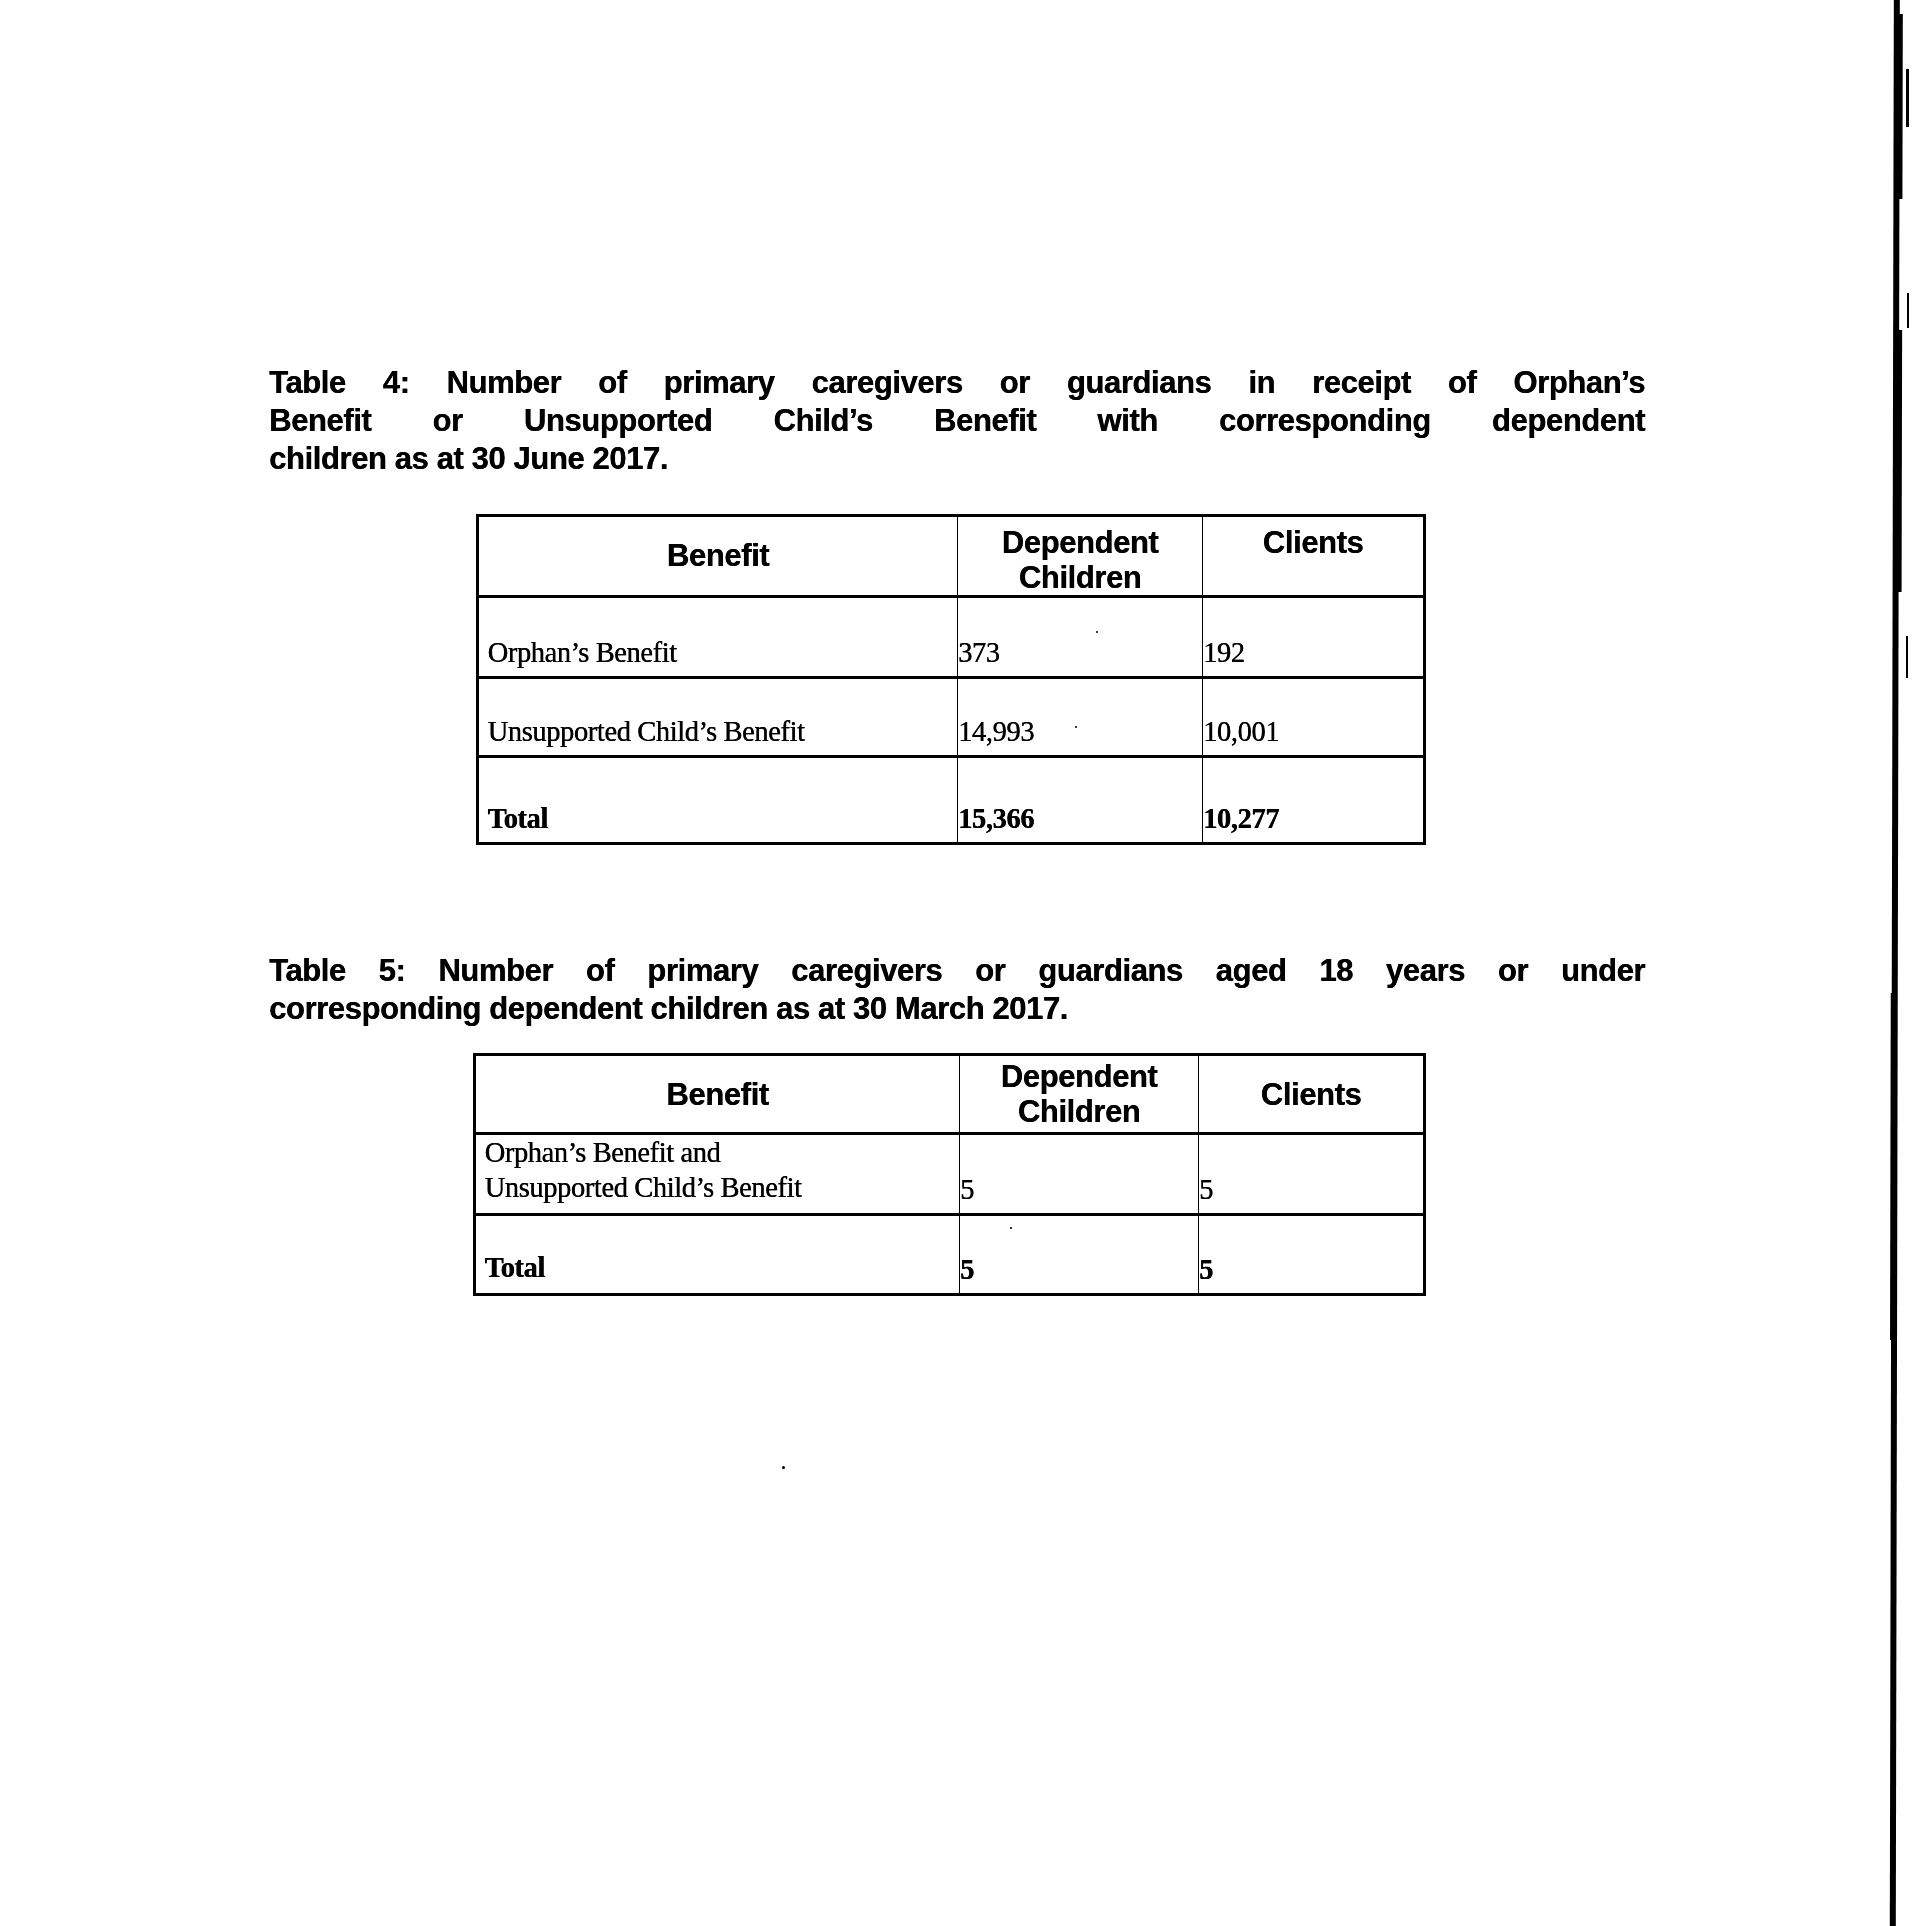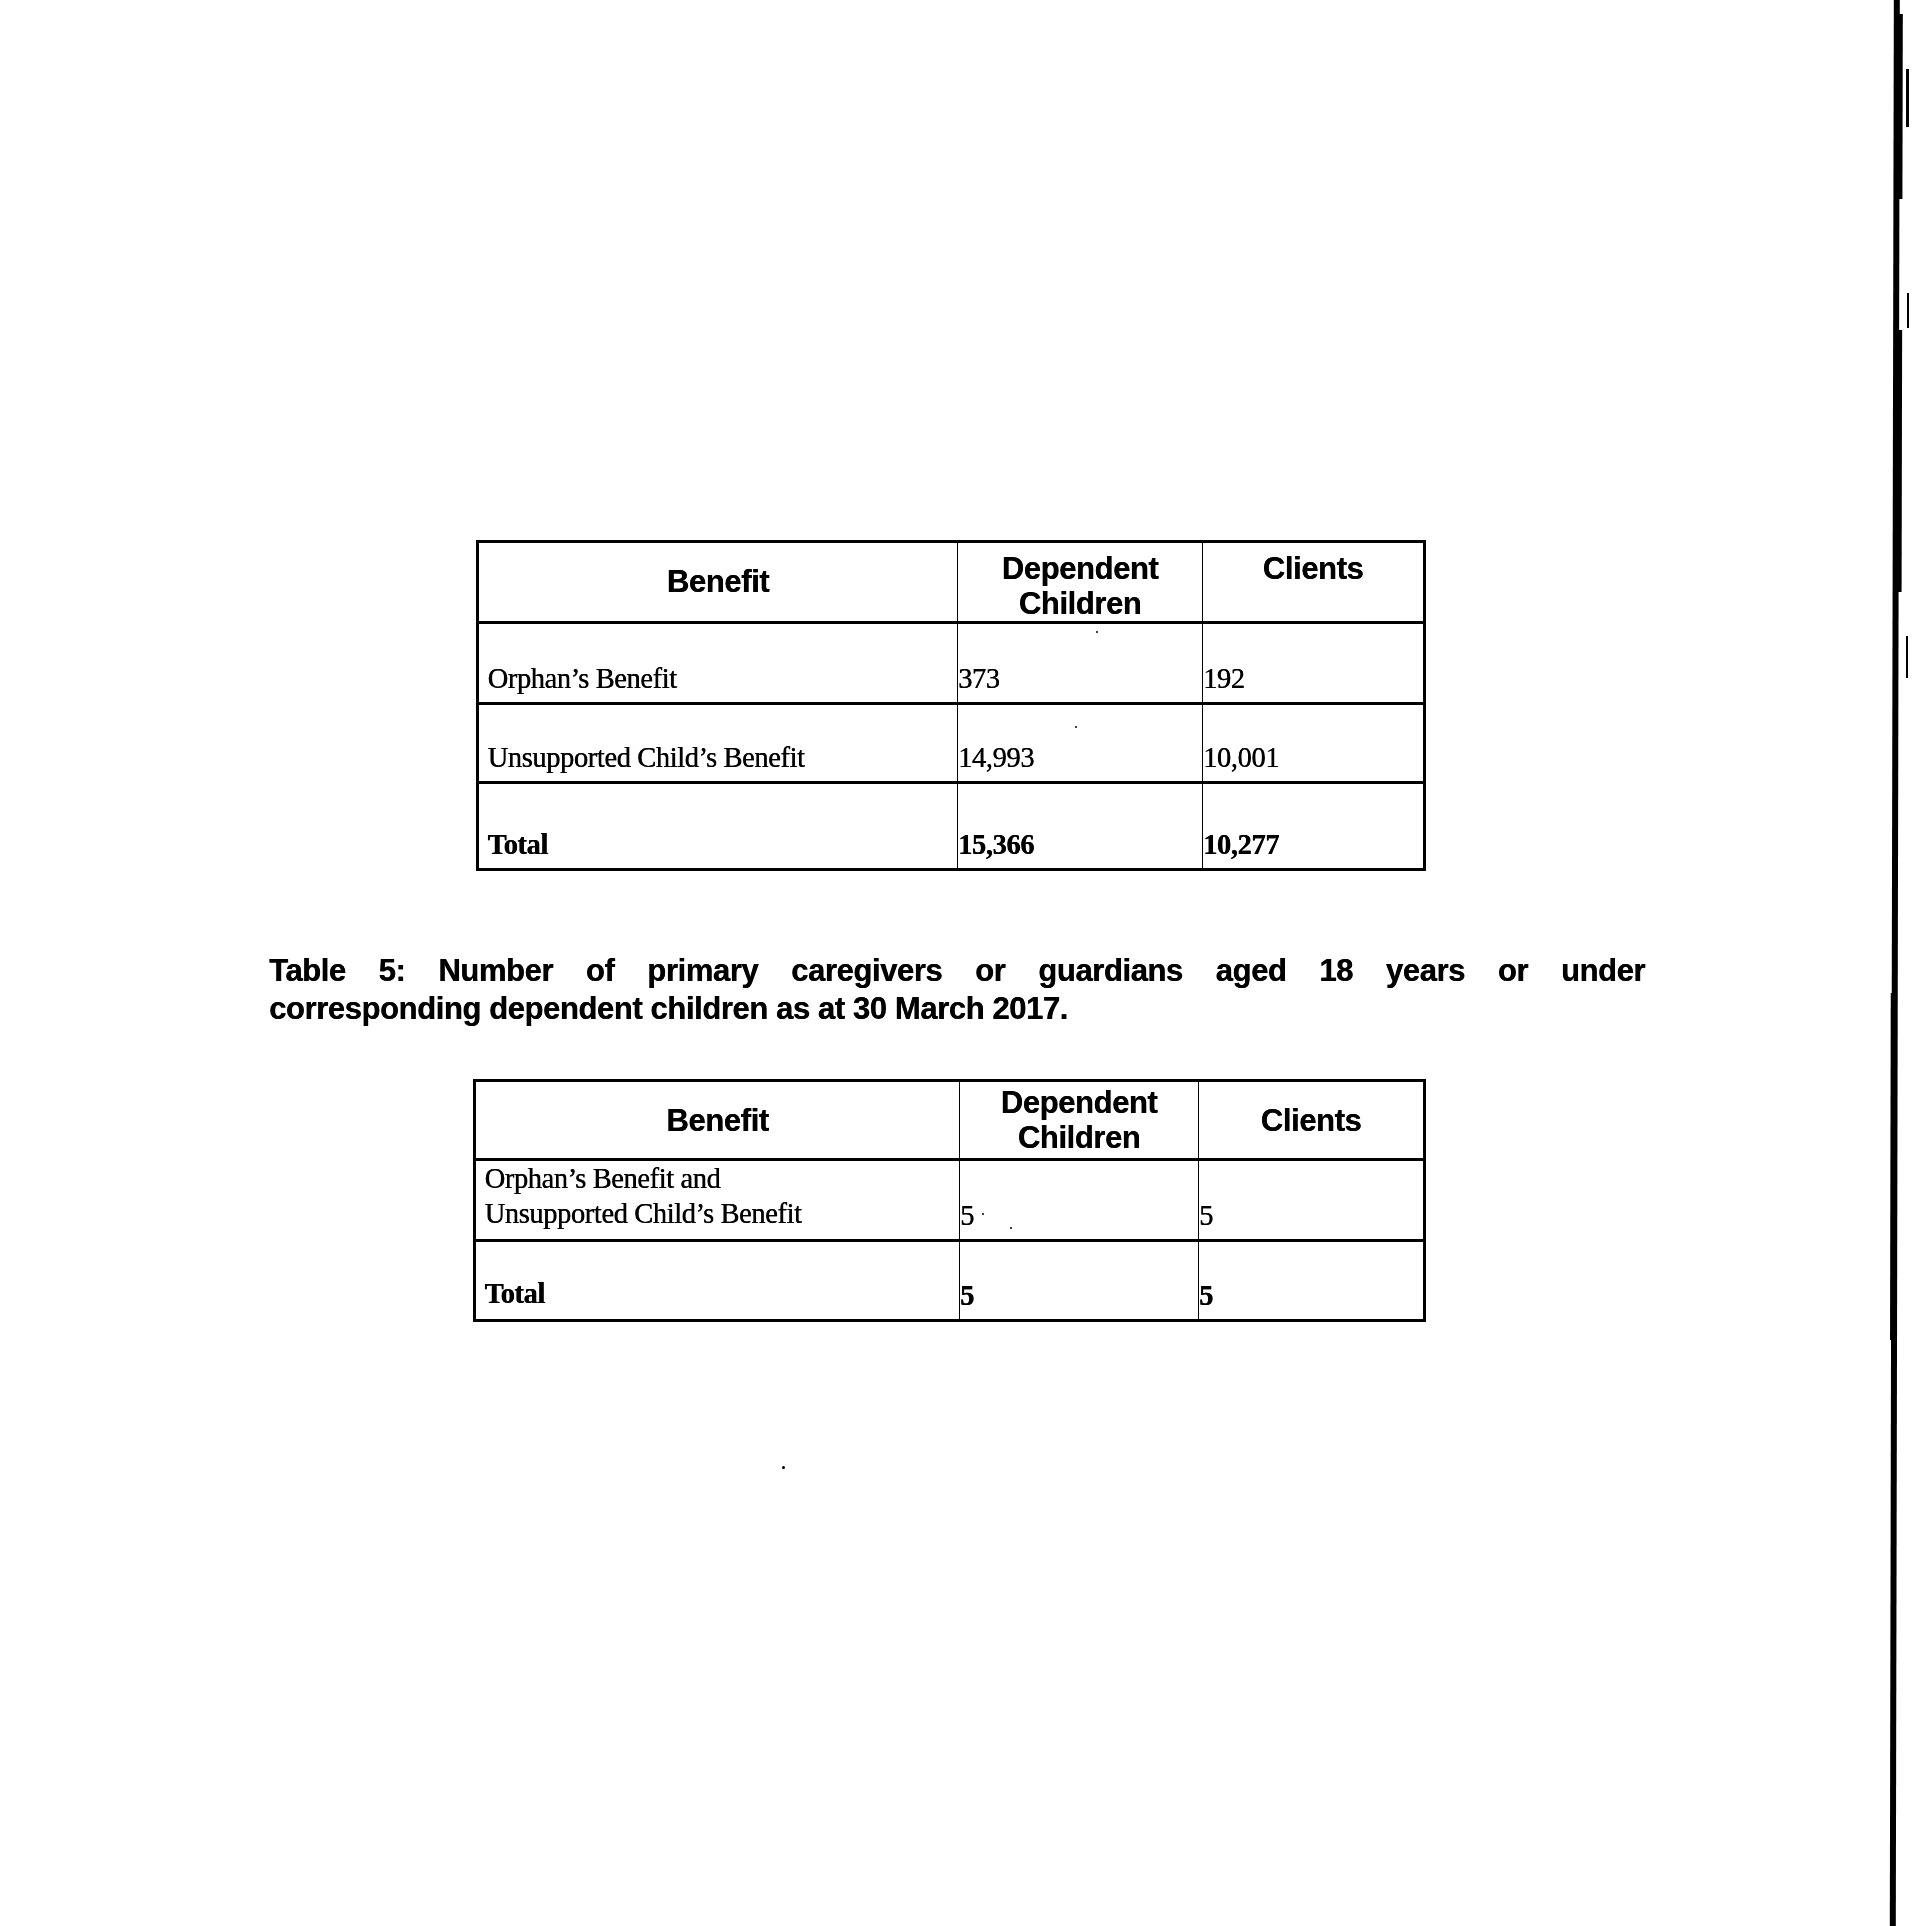--- a/index.html
+++ b/index.html
@@ -19,21 +19,21 @@
   .doc-title { position: absolute; width: 1376px; font-weight: 700;
                font-size: 31px; line-height: 38px; letter-spacing: -0.4px; }
   #title4 { left: 269px;  top: 364px;  }
   #title5 { left: 269px;  top: 952px; }
   .title-line { text-align: justify; text-align-last: justify; }
   .title-line.last { text-align-last: left; }
 
   
   table.scan-table {
     position: absolute; border-collapse: collapse; table-layout: fixed;
-    background: #fff; border: 3.9px solid #000; margin-top: 26px;
+    background: #fff; border: 3.9px solid #000;
   }
   .scan-table th, .scan-table td {
     border: 1.9px solid #000;
     border-top-width: 3.5px; border-bottom-width: 3.5px;
     overflow: hidden;
   }
   .scan-table th {
     font-size: 31px; font-weight: 700; text-align: center;
     vertical-align: middle; line-height: 35px; letter-spacing: -0.4px;
   }
@@ -80,20 +80,25 @@
   .s2 { left: 1096px; top: 631px; width: 2.3px; height: 2.3px; }
   .s3 { left: 982px; top: 1213px; width: 1.9px; height: 1.9px; }
   .s4 { left: 1010px; top: 1227px; width: 2.3px; height: 1.9px; }
   .s5 { left: 1075px; top: 726px; width: 1.9px; height: 1.9px; }
 </style>
 </head>
 <body>
 
 <div class="page">
 
+  <div class="doc-title" id="title4">
+    <div class="title-line">Table 4: Number of primary caregivers or guardians in receipt of Orphan’s</div>
+    <div class="title-line">Benefit or Unsupported Child’s Benefit with corresponding dependent</div>
+    <div class="title-line last">children as at 30 June 2017.</div>
+  </div>
 
   <table class="scan-table" id="table4">
     <colgroup>
         <col class="c1">
         <col class="c2">
         <col class="c3">
       </colgroup>
     <tbody>
       <tr class="r-head">
         <th>Benefit</th>

